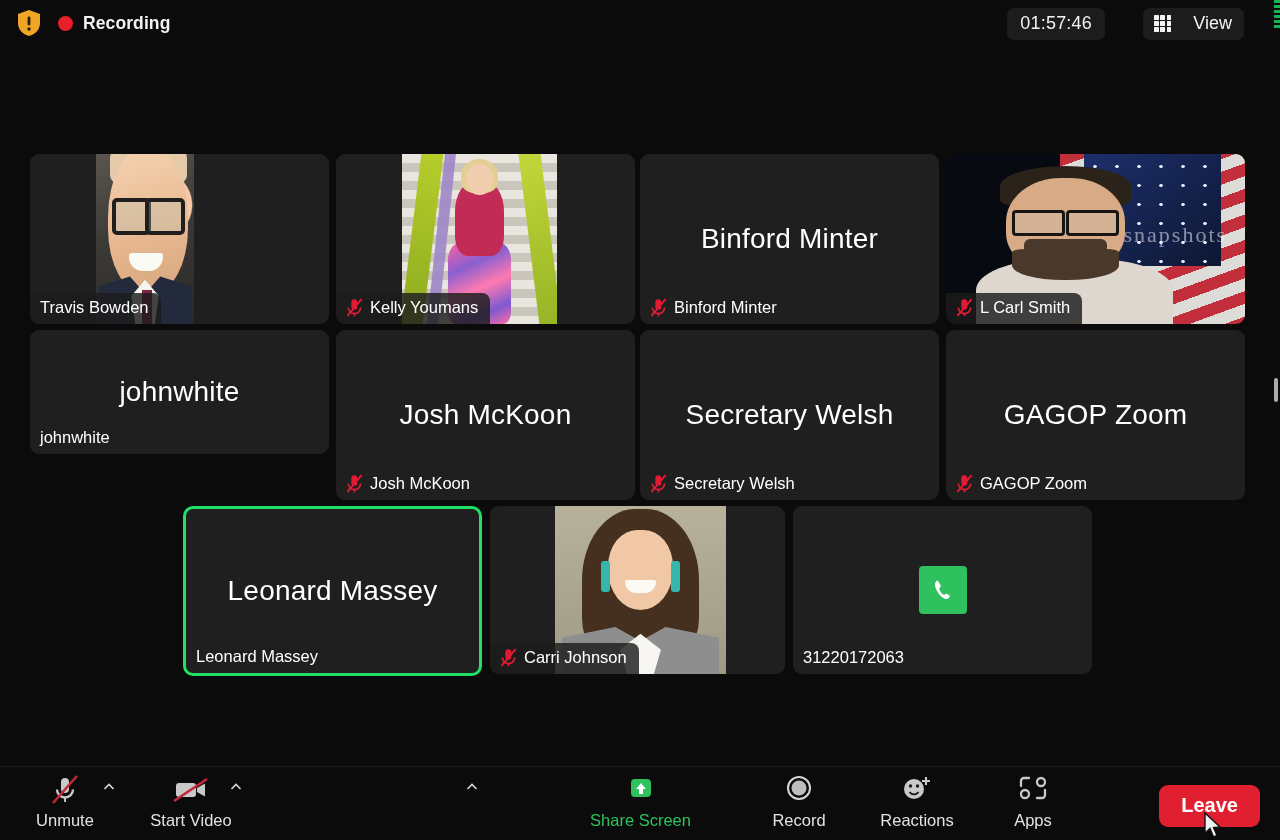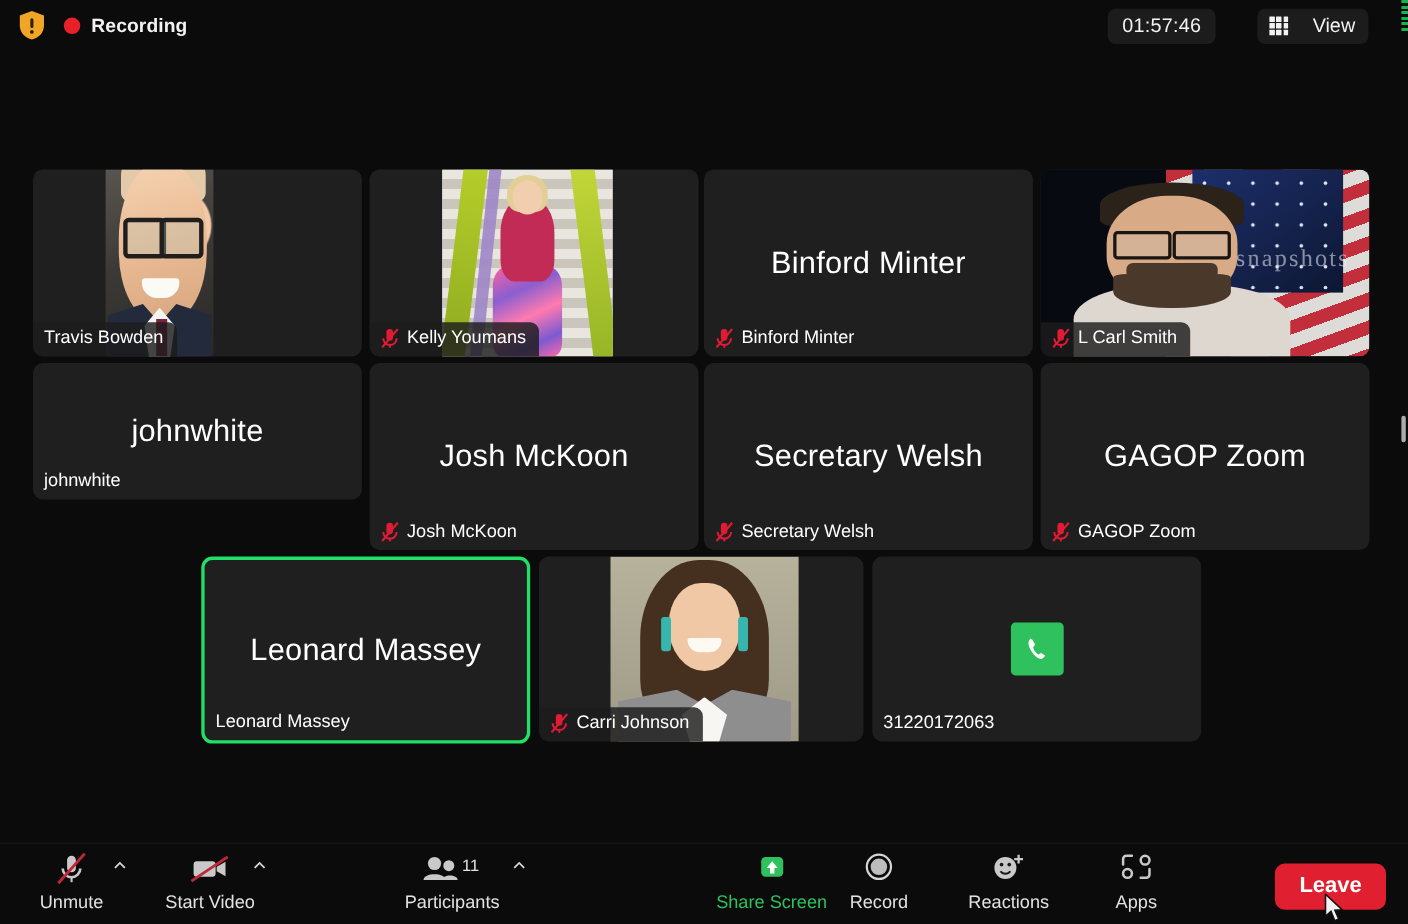--- a/index.html
+++ b/index.html
@@ -542,40 +542,28 @@
       </svg>
     </span>
     <span class="tblabel">Start Video</span>
   </div>
   <span class="caret" style="left:230px;">
     <svg class="chev" viewBox="0 0 12 12">
         <path d="M1.5 8 L6 3.5 L10.5 8" stroke="#d8d8d8" stroke-width="1.6" fill="none"></path>
       </svg>
   </span>
 
-  <div class="tbitem" style="left:356px;">
-    <span class="tbicon">
-      <svg width="62" height="34" viewBox="0 0 62 34">
-        <circle cx="15" cy="12" r="6" fill="#c9c9c9"></circle>
-        <circle cx="28" cy="14" r="5" fill="#c9c9c9"></circle>
-        <path d="M5 27 C5 20 25 20 25 27 Z" fill="#c9c9c9"></path>
-        <path d="M22 27 C22 21.5 36 21.5 36 27 Z" fill="#c9c9c9"></path>
-        <text x="40" y="19" font-family="Liberation Sans, sans-serif" font-size="15" fill="#e2e2e2">11</text>
-      </svg>
-    </span>
-    <span class="tblabel">Participants</span>
-  </div>
   <span class="caret" style="left:466px;">
     <svg class="chev" viewBox="0 0 12 12">
         <path d="M1.5 8 L6 3.5 L10.5 8" stroke="#d8d8d8" stroke-width="1.6" fill="none"></path>
       </svg>
   </span>
 
 
-  <div class="tbitem" style="left:629px; width:145px;justify-content:flex-end;">
+  <div class="tbitem" style="left:568px; width:145px;justify-content:flex-end;">
     <span class="tbicon">
       <svg width="34" height="34" viewBox="0 0 34 34">
         <rect x="7" y="6" width="20" height="18" rx="4" fill="#2ec15d"></rect>
         <path d="M17 10 L22 16 H19 V21 H15 V16 H12 Z" fill="#ffffff"></path>
       </svg>
     </span>
     <span class="tblabel green">Share Screen</span>
   </div>
 
   <div class="tbitem" style="left:744px;">

